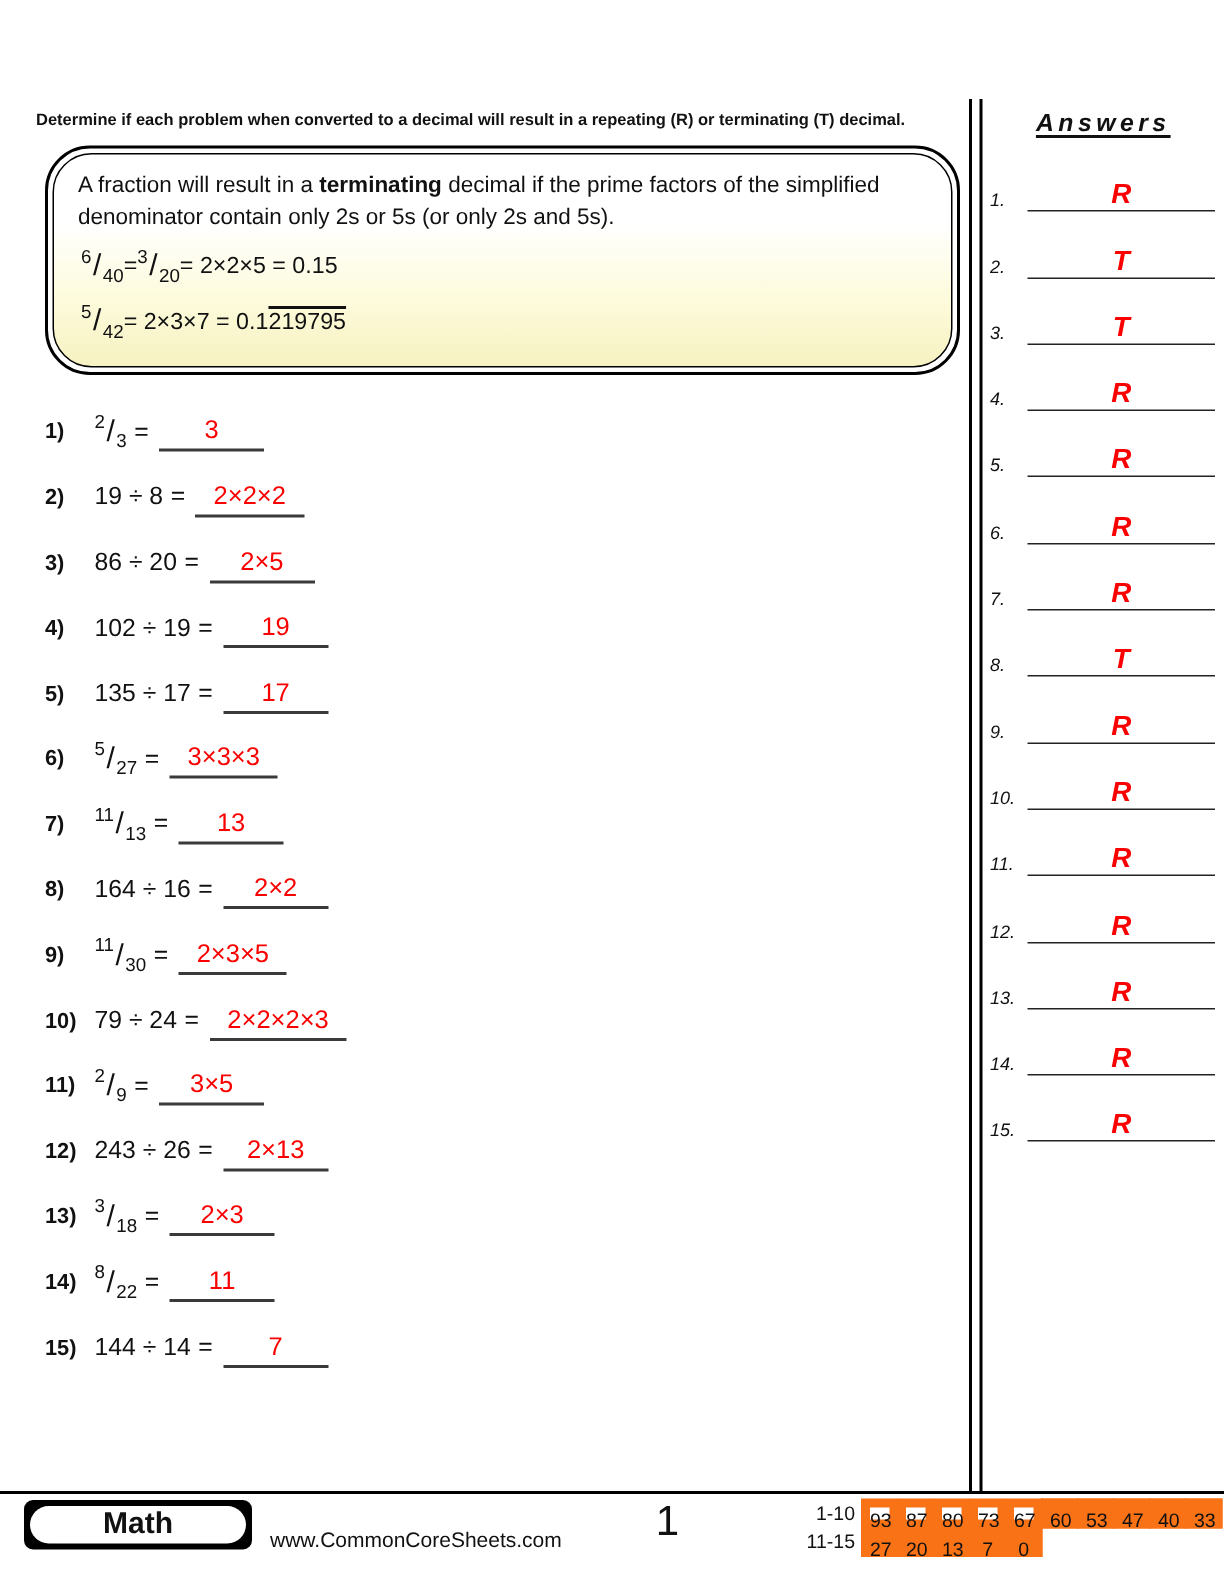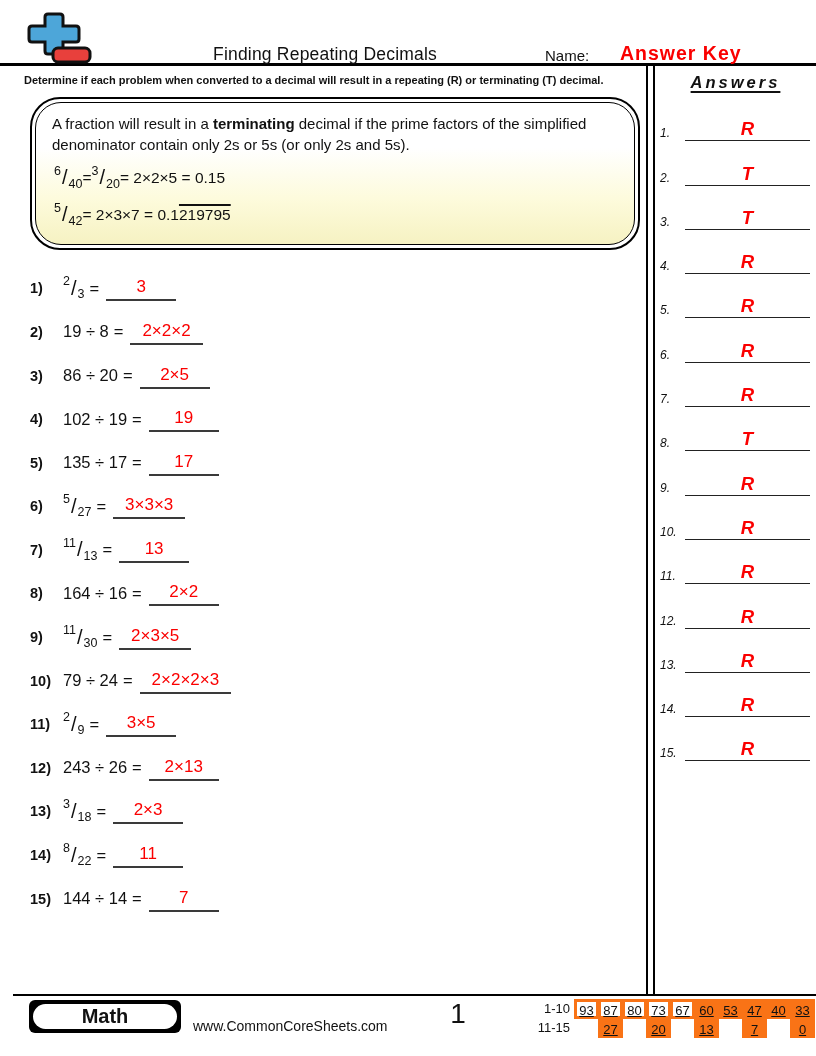--- a/index.html
+++ b/index.html
@@ -47,49 +47,38 @@
     border-bottom:2px solid #3a3a3a; color:#fa0000; font-size:17px; line-height:24px;
   }
   
   .answers-heading { margin-top:7px; text-align:center; font-size:16.5px; font-weight:bold; letter-spacing:3px;
     text-decoration:underline; text-decoration-thickness:1.5px; text-underline-offset:3px; }
   .answers-list { margin-top:7px; }
   .answer-row { height:44.3px; display:flex; align-items:flex-end; padding:0 6px 2px 5px; }
   .anum { font-size:12px; width:25px; flex-shrink:0; padding-bottom:1px; }
   .aline { flex:1; border-bottom:1.8px solid #222; text-align:center; color:#fa0000; font-weight:bold; font-size:18.5px; line-height:22px; }
   
-  .footer { position:absolute; left:13px; right:0; bottom:0; height:62px; border-top:2.5px solid #000; }
+  .footer { position:absolute; left:0; right:0; bottom:0; height:62px; border-top:2.5px solid #000; }
   .math-badge { position:absolute; left:16px; top:4px; width:152px; height:33px; background:#000; border-radius:6px; padding:4px; }
   .math-pill { width:100%; height:100%; background:#fff; border-radius:14px; display:flex; align-items:center; justify-content:center;
     font-size:20px; font-weight:bold; }
   .website { position:absolute; left:180px; top:22px; font-size:14px; }
   .page-num { position:absolute; left:420px; top:2px; width:50px; text-align:center; font-size:28px; }
   .score-grid { position:absolute; right:1px; top:3px; font-size:13px; }
-  .score-row { display:flex; height:20px;justify-content:space-between; }
+  .score-row { display:flex; height:20px; }
   .score-row + .score-row { margin-top:-1px; }
   .score-label { width:46px; text-align:right; padding-right:5px; line-height:20px; }
-  .score-cell { width:25px; margin-left:-1px; border:3px solid #f97316; background:#fff; text-align:center; line-height:18px;text-decoration:underline; }
+  .score-cell { width:25px; margin-left:-1px; border:6px solid #f97316; background:#fff; text-align:center; line-height:18px; }
   .score-cell.blue { background:#f97316; }
 </style>
 </head>
 <body>
 
 <div class="page">
 
-  <div class="header">
-    <div class="logo">
-      <svg width="66" height="52" viewBox="0 0 66 52">
-        <path d="M22,2 h12 q3,0 3,3 v9 h13 q3,0 3,3 v10 q0,3 -3,3 h-13 v9 q0,3 -3,3 h-12 q-3,0 -3,-3 v-9 h-13 q-3,0 -3,-3 v-10 q0,-3 3,-3 h13 v-9 q0,-3 3,-3 z" fill="#4da6d9" stroke="#111" stroke-width="3"></path>
-        <rect x="27" y="36" width="37" height="14" rx="5" fill="#e8403c" stroke="#111" stroke-width="3"></rect>
-      </svg>
-    </div>
-    <div class="title">Finding Repeating Decimals</div>
-    <div class="name-label">Name:</div>
-    <div class="answer-key">Answer Key</div>
-  </div>
 
   <div class="main">
     <div class="left-col">
 
       <div class="instructions">Determine if each problem when converted to a decimal will result in a repeating (R) or terminating (T) decimal.</div>
 
       <div class="infobox-outer">
         <div class="infobox-inner">
           <div class="rule-text"><span>A fraction will result in a </span><b>terminating</b><span> decimal if the prime factors of the simplified denominator contain only 2s or 5s (or only 2s and 5s).</span></div>
           <div class="example">

